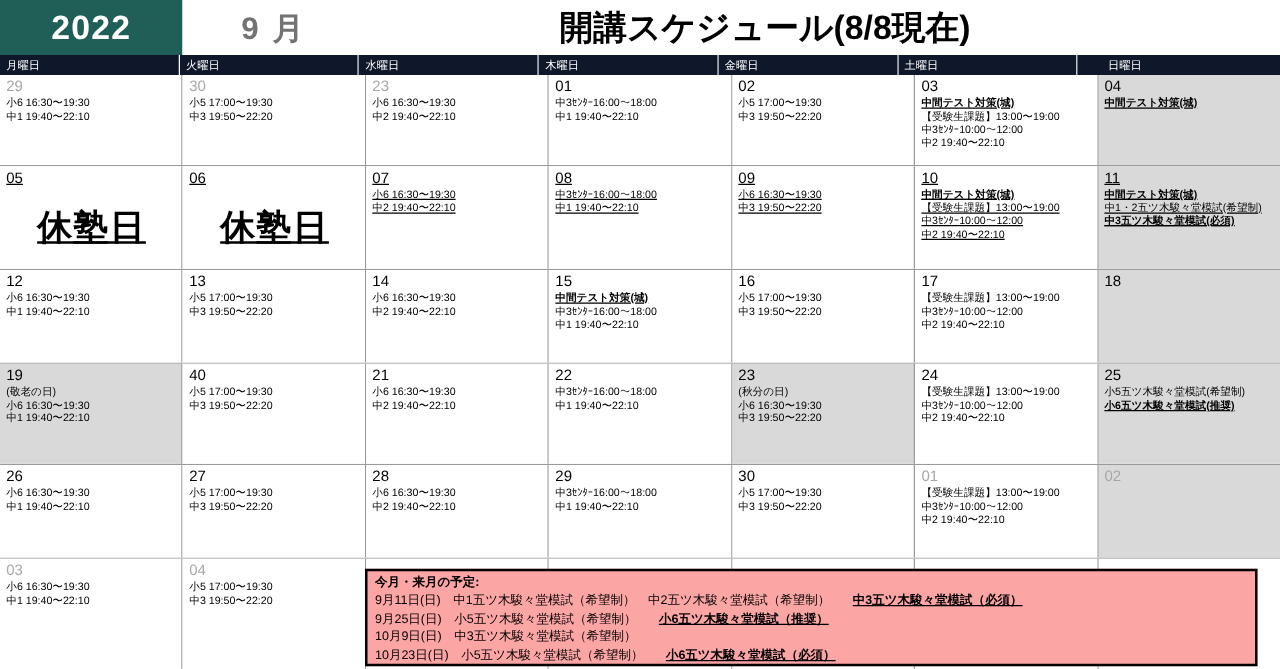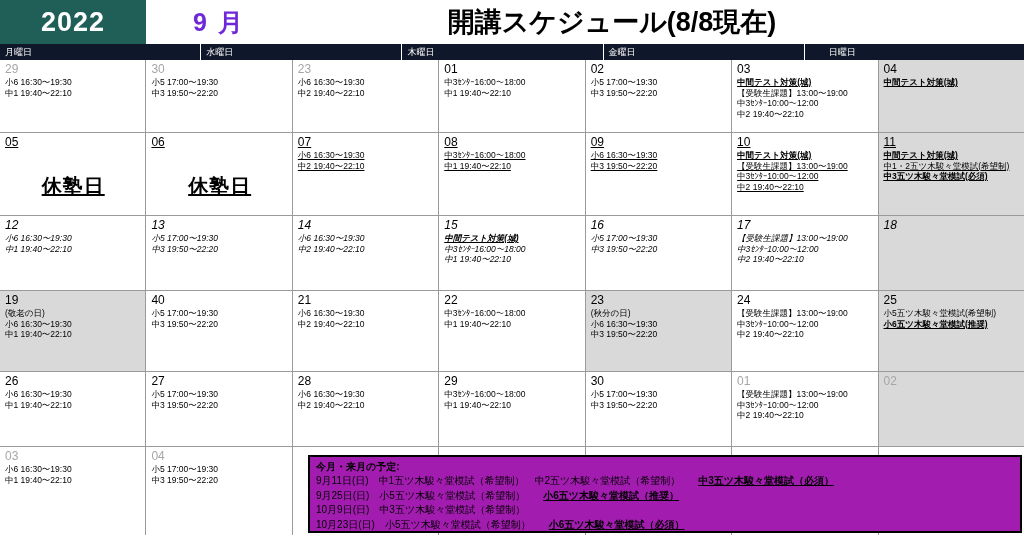--- a/index.html
+++ b/index.html
@@ -12,21 +12,21 @@
   .page{position:relative;width:1024px;height:535px;}
 
   
   .header{display:flex;align-items:stretch;height:44px;}
   .hdr-year{
     width:146px;background:#1f5f57;color:#ffffff;
     display:flex;align-items:center;justify-content:center;
     font-size:27px;font-weight:bold;letter-spacing:1px;
   }
   .hdr-month{
-    width:146px;background:#ffffff;color:#6d28d9;
+    width:146px;background:#ffffff;color:#737373;
     display:flex;align-items:center;justify-content:center;
     font-size:25px;font-weight:bold;letter-spacing:2px;
   }
   .hdr-title{
     flex:1;background:#ffffff;color:#000000;
     display:flex;align-items:center;justify-content:center;
     font-size:27px;font-weight:bold;
     padding-right:92px;
   }
 
@@ -49,60 +49,62 @@
     position:relative;overflow:hidden;
     background:#ffffff;
   }
   .cell:last-child{border-right:none;}
   .cell.shaded{background:#d9d9d9;}
   .cell.gray-num .daynum{color:#a6a6a6;}
   .daynum{font-size:12px;color:#000000;line-height:13px;margin-bottom:1px;}
   .ev{font-size:8.5px;line-height:10.5px;color:#000000;white-space:nowrap;}
   .ev.u{text-decoration:underline;font-weight:bold;}
   .closed{
-    font-size:20px;font-weight:bold;text-align:center;
-    margin-top:24px;letter-spacing:1px;
+    font-size:28px;font-weight:bold;text-align:center;
+    margin-top:14px;letter-spacing:1px;
   }
 
   
   .r0{height:72px;}
   .r1{height:82px;text-decoration:underline;}
-  .r2{height:74px;font-style:italic;}
+  .r2{height:74px;}
   .r3{height:80px;justify-content:space-between;}
   .r4{height:74px;}
   .r5{height:88px;border-bottom:none;}
 
   
   .memo{
     position:absolute;left:292px;top:455px;
     width:714px;height:78px;
-    border:2px solid #000000;background:#a21caf;
-    box-sizing:border-box;padding:3px 6px;margin-left:16px;
+    border:2px solid #000000;background:#fca5a5;
+    box-sizing:border-box;padding:3px 6px;
   }
   .memo-title{font-size:10px;font-weight:bold;line-height:13px;margin-bottom:1px;}
   .memo-line{font-size:10px;line-height:14.5px;white-space:nowrap;}
   .memo-line .u{text-decoration:underline;font-weight:bold;}
   .memo-line .sp{display:inline-block;width:18px;}
 </style>
 </head>
 <body>
 
 <div class="page">
 
   <div class="header">
     <div class="hdr-year">2022</div>
     <div class="hdr-month">9 月</div>
     <div class="hdr-title">開講スケジュール(8/8現在)</div>
   </div>
 
   <div class="weekdays" id="weekday-row">
       <div class="wd">月曜日</div>
+      <div class="wd">火曜日</div>
       <div class="wd">水曜日</div>
       <div class="wd">木曜日</div>
       <div class="wd">金曜日</div>
+      <div class="wd">土曜日</div>
       <div class="wd">日曜日</div>
     </div>
 
   <div class="grid" id="calendar-grid">
       <div class="row r0">
         <div class="cell gray-num">
           <div class="daynum">29</div>
           <div class="ev">小6 16:30〜19:30</div>
           <div class="ev">中1 19:40〜22:10</div>
         </div>

